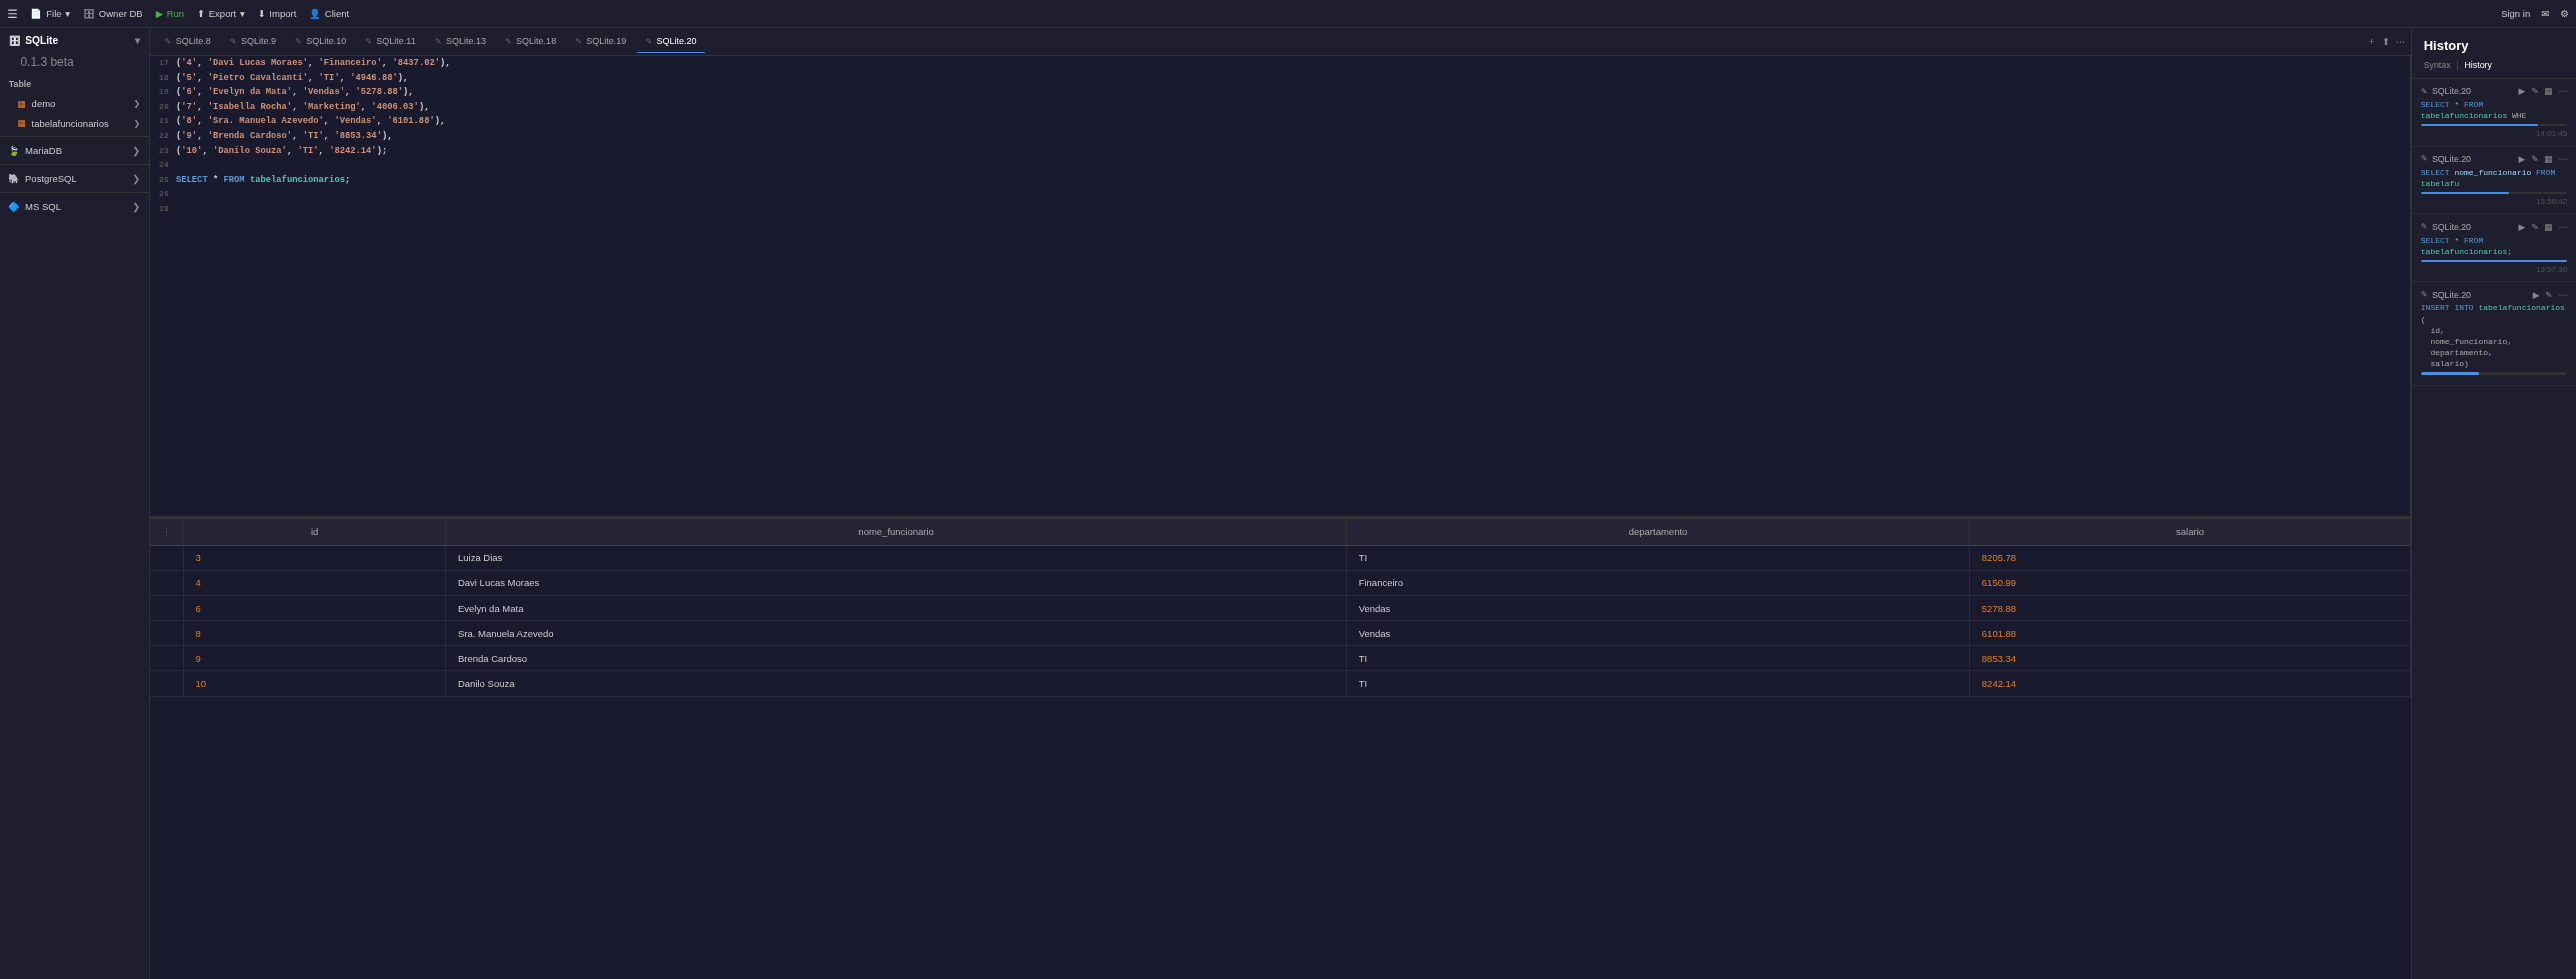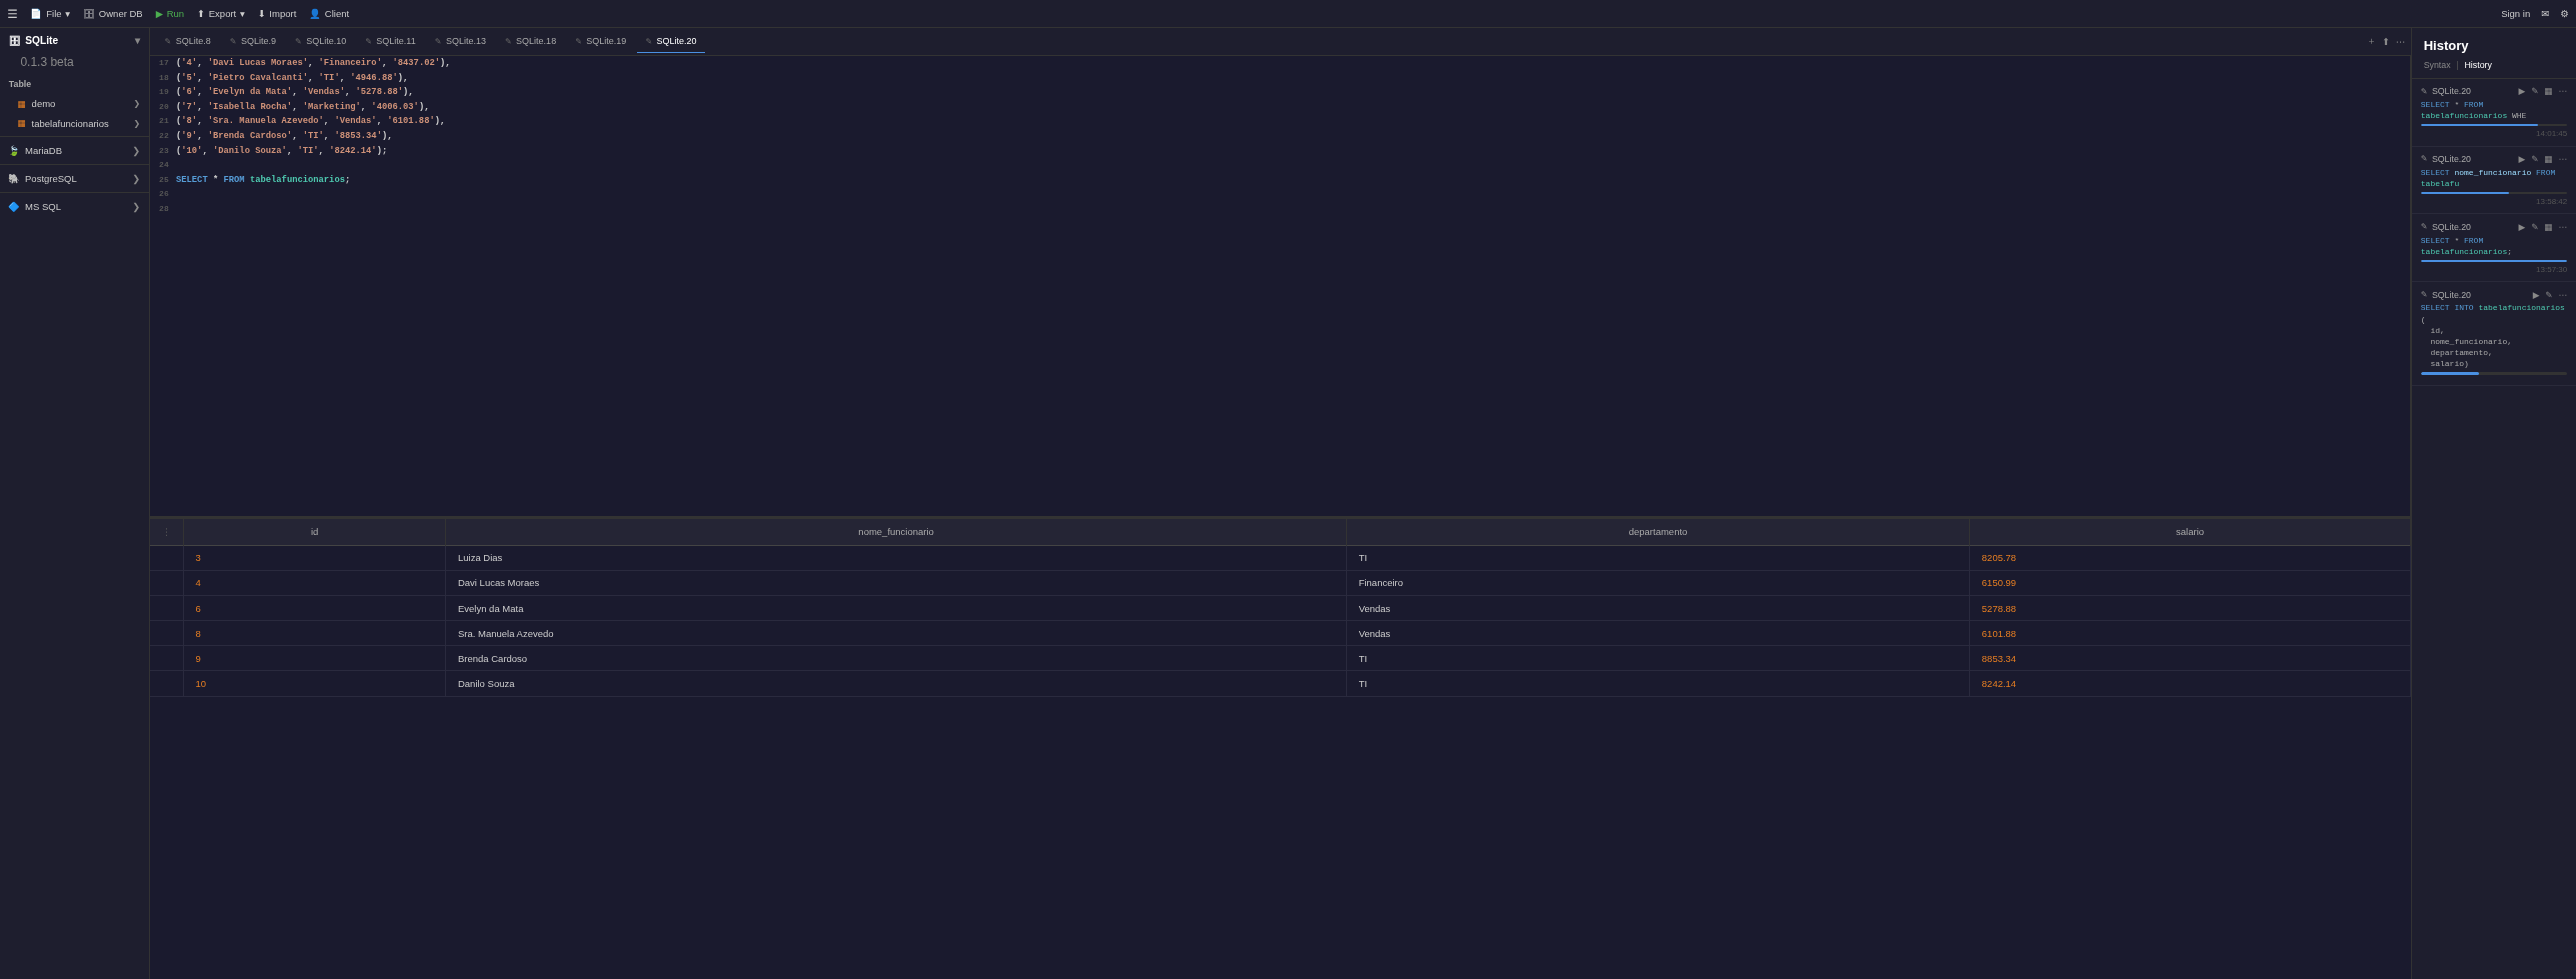--- a/index.html
+++ b/index.html
@@ -609,21 +609,21 @@
       <div class="history-item-header">
         <span class="h-icon">✎</span>
         <span class="h-db">SQLite.20</span>
         <div class="history-item-actions">
           <span>▶</span>
           <span>✎</span>
           <span>⋯</span>
         </div>
       </div>
       <div class="history-query">
-        <span class="kw">SELECT INTO</span> <span class="tbl">tabelafuncionarios</span> (<br>
+        <span class="kw">INSERT INTO</span> <span class="tbl">tabelafuncionarios</span> (<br>
         &nbsp;&nbsp;id,<br>
         &nbsp;&nbsp;nome_funcionario,<br>
         &nbsp;&nbsp;departamento,<br>
         &nbsp;&nbsp;salario)
       </div>
       <div class="history-progress">
         <div class="history-progress-fill" style="width:40%;"></div>
       </div>
       <div class="history-time"></div>
     </div>

